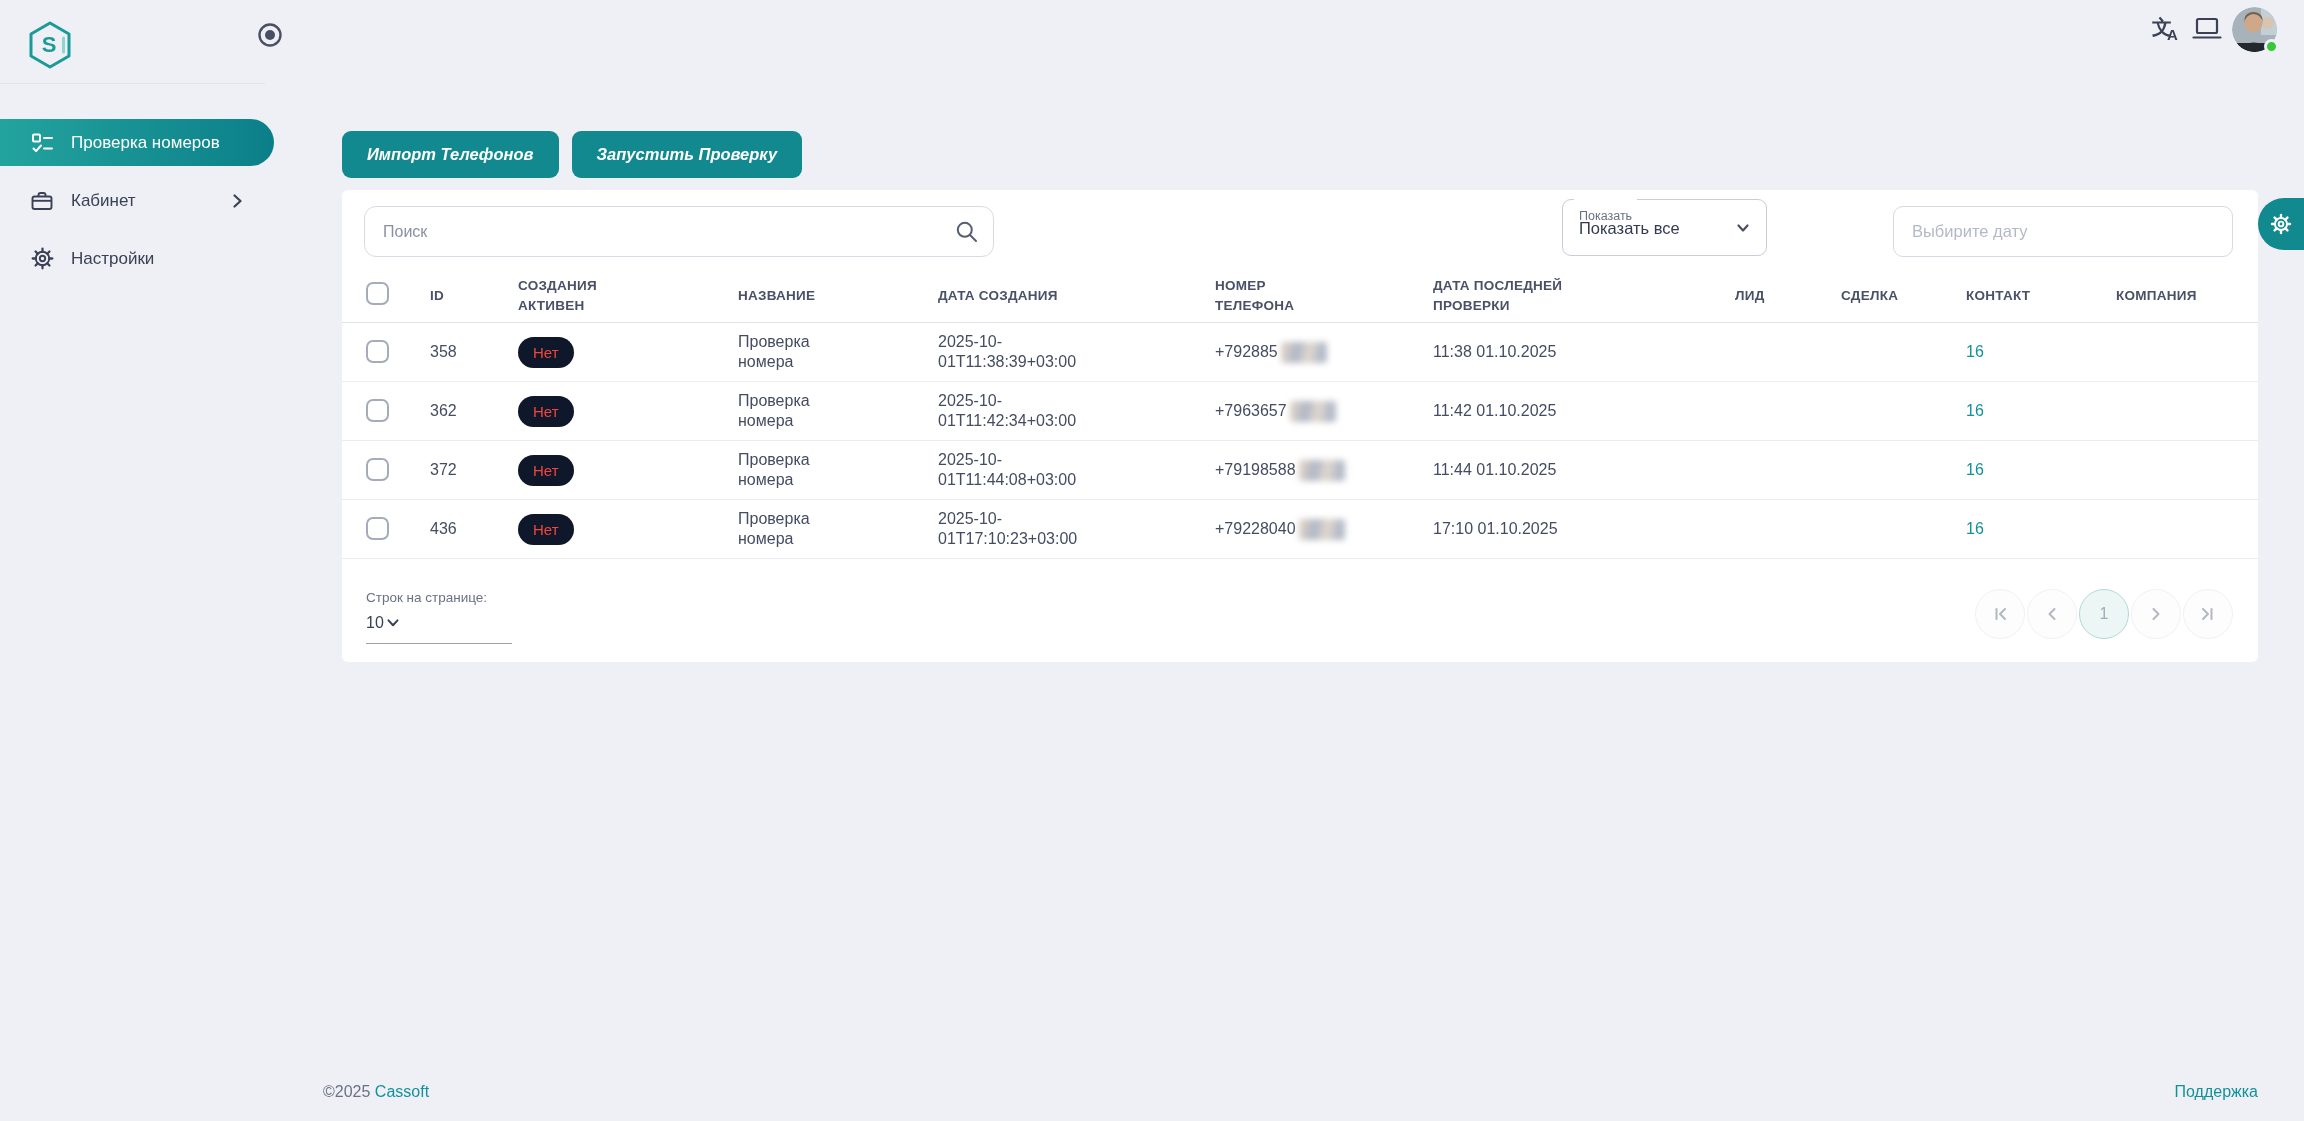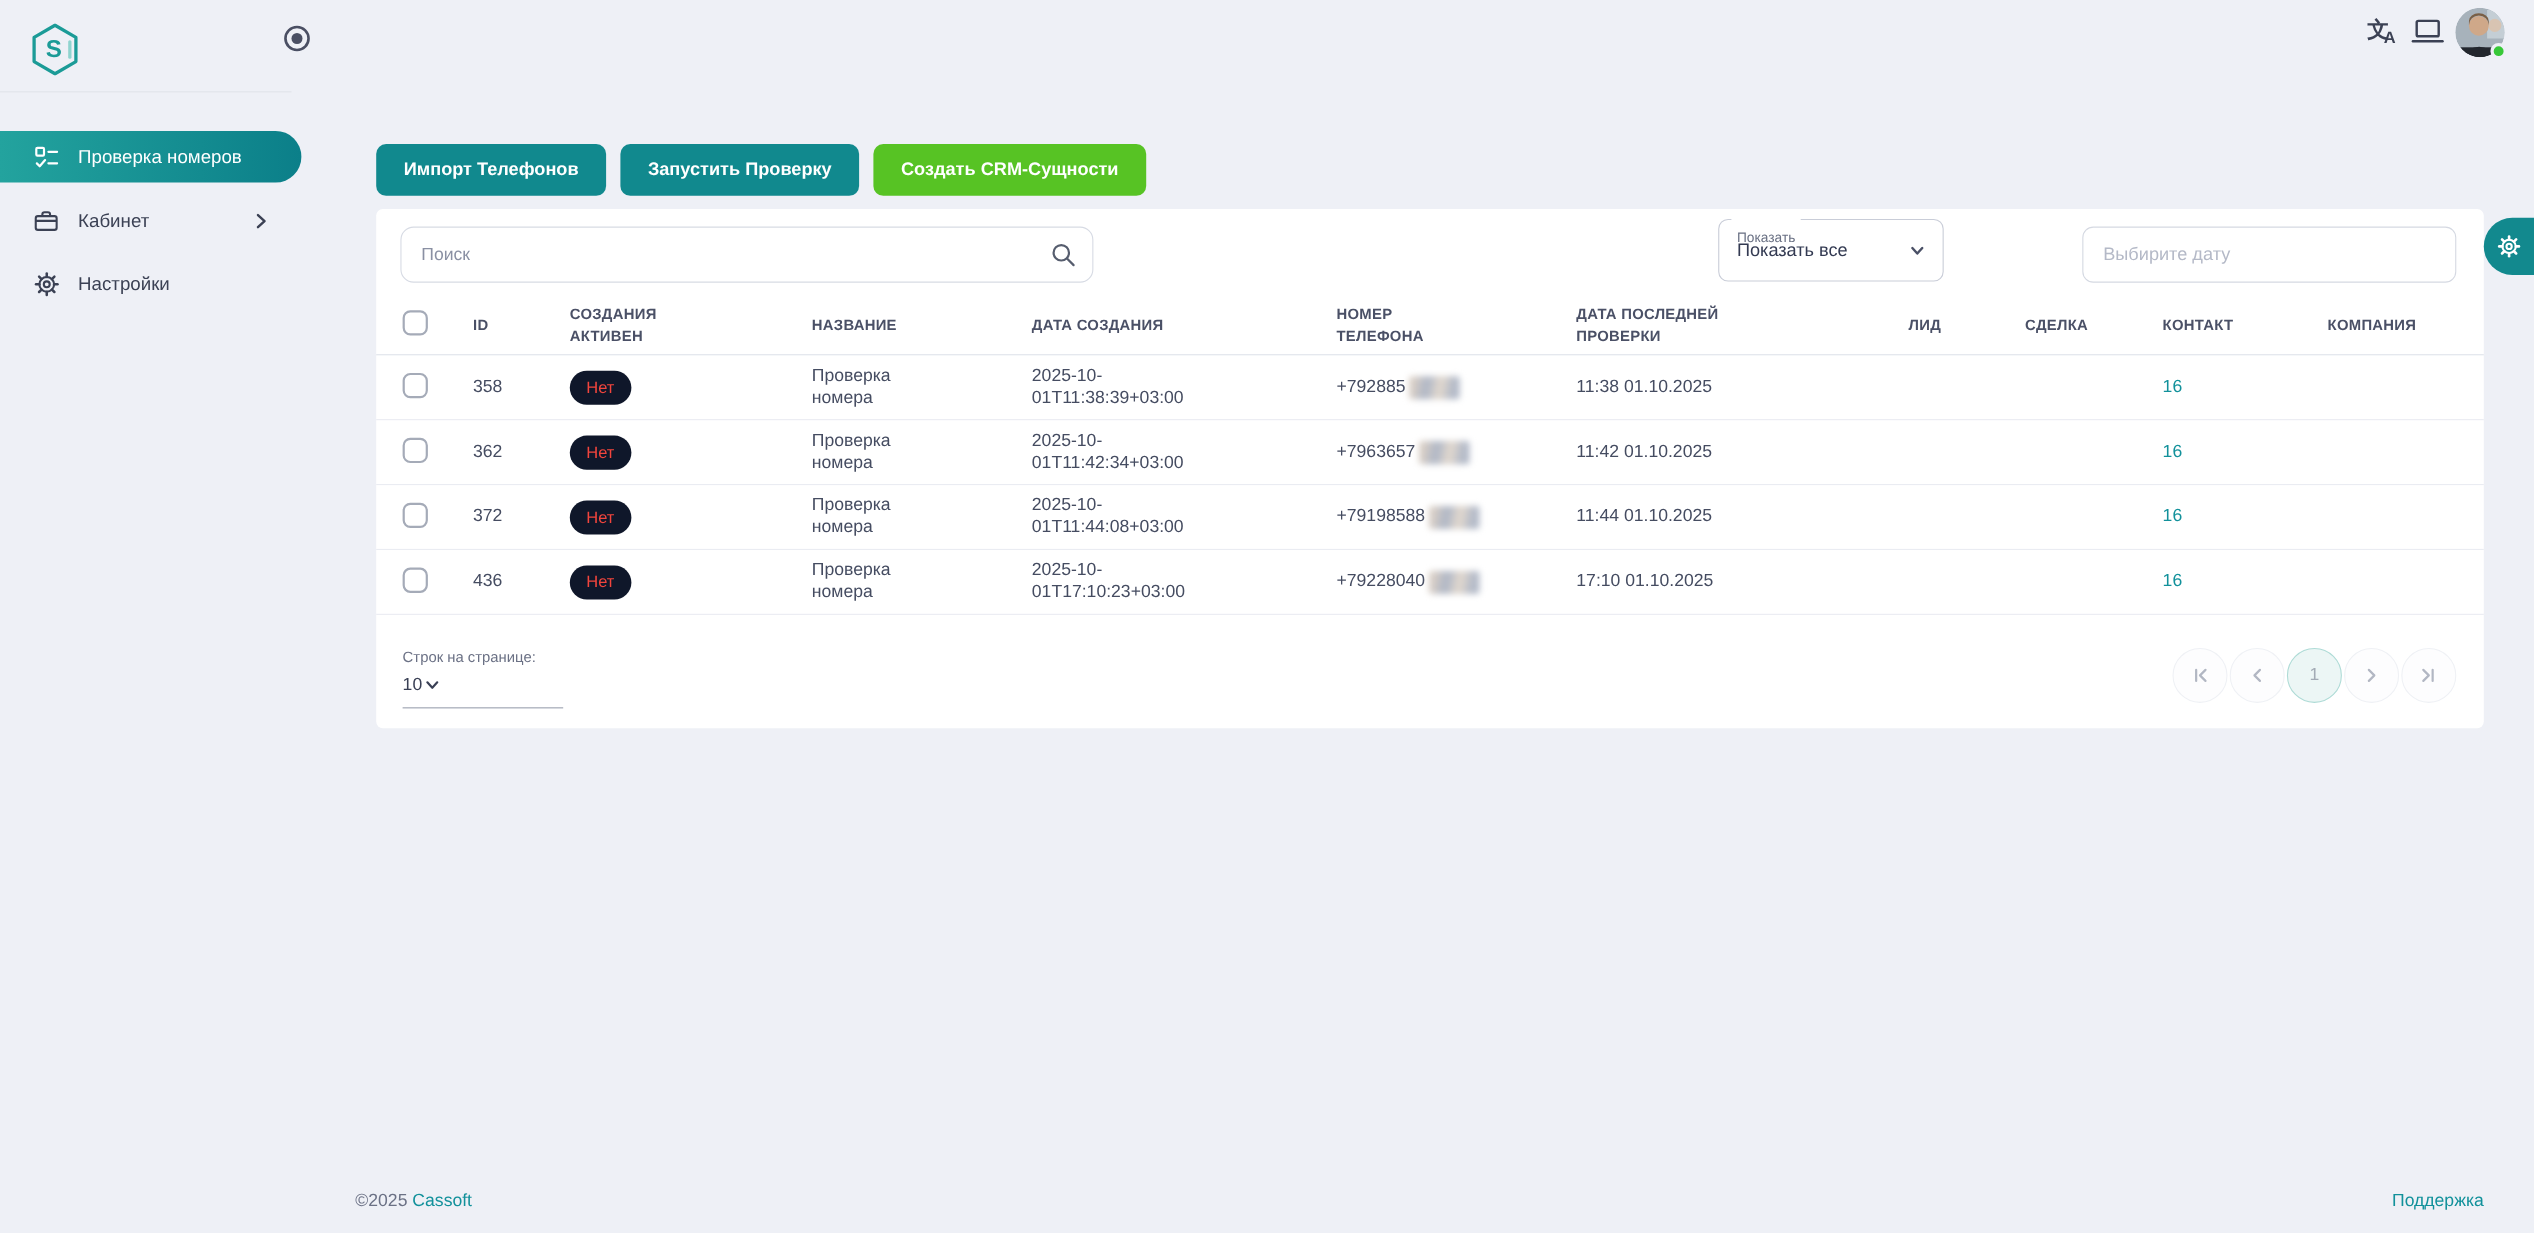--- a/index.html
+++ b/index.html
@@ -41,21 +41,21 @@
     background:#37c838; border-radius:50%; border:3px solid #eef0f6;
   }
 
   
   .actions { position:absolute; left:342px; top:131px; display:flex; gap:13px; }
   .btn {
     height:47px; padding:0 25px; border:none; border-radius:9px; cursor:pointer;
     color:#fff; font-size:16.5px; font-weight:700; font-family:inherit;
     display:flex; align-items:center;
   }
-  .btn-teal { background:#11898e; }
+  .btn-teal { background:#11898e;font-style:italic; }
   .btn-green { background:#57c324; }
 
   
   .card { position:absolute; left:342px; top:190px; width:1916px; height:472px; background:#fff; border-radius:6px; }
 
   .search-wrap { position:absolute; left:22px; top:16px; width:630px; height:51px; }
   .search-input {
     width:100%; height:100%; border:1px solid #d7dbe4; border-radius:12px;
     padding:0 52px 0 18px; font-size:16px; font-family:inherit; color:#3a4055;
     background:#fff; outline:none;
@@ -244,21 +244,20 @@
         <path d="M4 45 Q21.5 26 40 45 Z" fill="#23272e"></path>
         <rect x="0" y="36" width="45" height="9" fill="#23272e"></rect>
       </g>
     </svg>
     <span class="status-dot"></span>
   </span>
 
   <div class="actions">
     <button class="btn btn-teal">Импорт Телефонов</button>
     <button class="btn btn-teal">Запустить Проверку</button>
-    <button class="btn btn-green">Создать CRM-Сущности</button>
   </div>
 
   <section class="card">
 
     <div class="search-wrap">
       <input class="search-input" type="text" placeholder="Поиск" style="">
       <span class="search-icon">
         <svg width="23" height="23" viewBox="0 0 23 23">
           <circle cx="9.8" cy="9.8" r="7" fill="none" stroke="#565d6e" stroke-width="2"></circle>
           <path d="M15 15 L21 21" stroke="#565d6e" stroke-width="2" stroke-linecap="round"></path>

